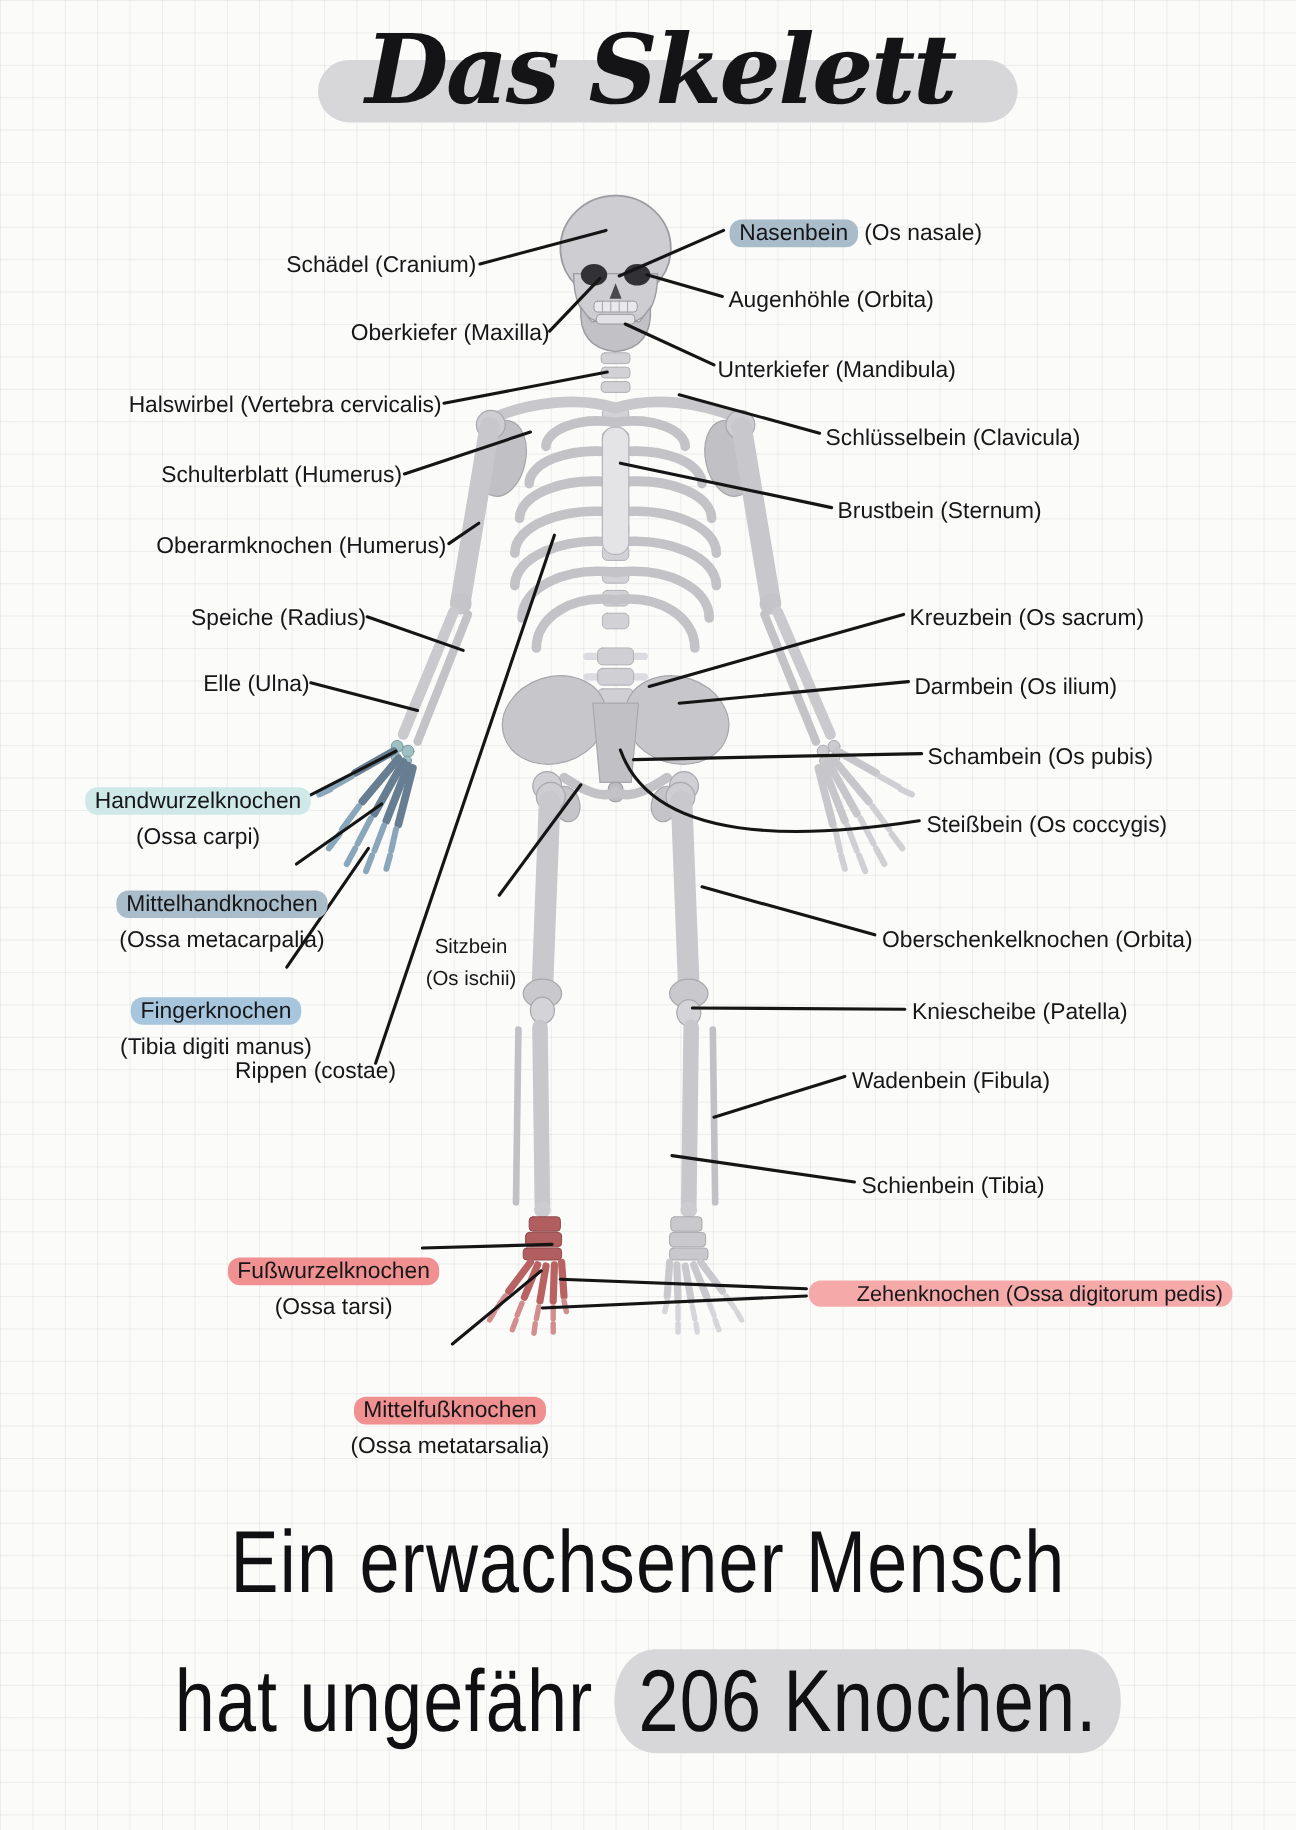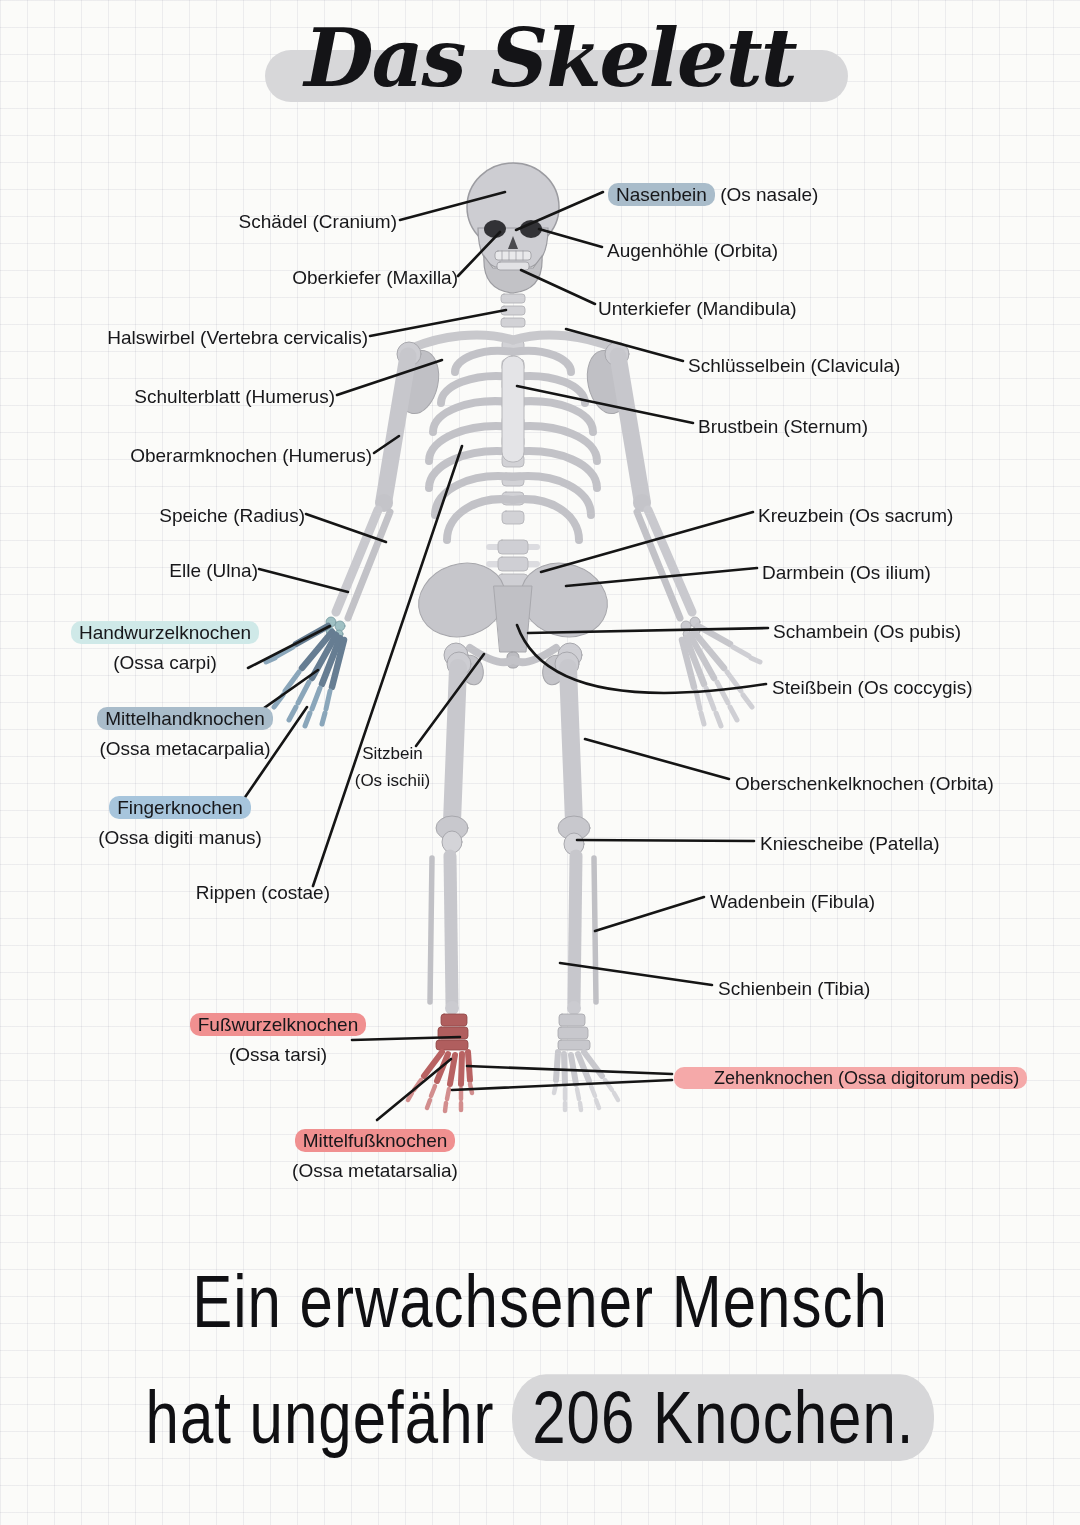--- a/index.html
+++ b/index.html
@@ -18,21 +18,21 @@
   .title-pill{left:265px;top:50px;width:583px;height:52px;border-radius:26px;}
   .title-text{
     left:250px;top:18px;width:600px;text-align:center;
     font-family:"DejaVu Serif", serif;font-style:italic;font-weight:700;
     font-size:80px;line-height:1;color:#141417;letter-spacing:-2px;
   }
   
   .lbl{position:absolute;font-size:19px;line-height:30px;white-space:nowrap;color:#17171a;}
   .lbl.small{font-size:17px;line-height:27px;text-align:center;}
   .hl{border-radius:10px;padding:1px 8px;}
-  .ctr{text-align:center;white-space:normal;}
+  .ctr{text-align:center;white-space:normal;margin-top:35px;}
   .rgt{text-align:right;}
   
   .footer-line{
     left:0;width:1080px;text-align:center;
     font-size:60px;line-height:1.1;color:#101013;letter-spacing:1px;
     transform:scaleY(1.22);transform-origin:center top;
   }
   .footer-hl{border-radius:34px;padding:2px 20px;}
   svg{position:absolute;left:0;top:0;}
 </style>
@@ -319,21 +319,21 @@
 <div class="lbl ctr" style="left:70px;top:618px;width:190px">
   <div><span class="hl" style="background-color: rgb(207, 233, 232);">Handwurzelknochen</span></div>
   <div>(Ossa carpi)</div>
 </div>
 <div class="lbl ctr" style="left:85px;top:704px;width:200px">
   <div><span class="hl" style="background-color: rgb(169, 188, 202);">Mittelhandknochen</span></div>
   <div>(Ossa metacarpalia)</div>
 </div>
 <div class="lbl ctr" style="left:85px;top:793px;width:190px">
   <div><span class="hl" style="background-color: rgb(167, 197, 220);">Fingerknochen</span></div>
-  <div>(Ossa digiti manus)</div>
+  <div>(Tibia digiti manus)</div>
 </div>
 
 <div class="lbl rgt" style="right:750px;top:878px"><span>Rippen</span> <span>(costae)</span></div>
 
 <div class="lbl ctr small" style="left:335px;top:740px;width:115px">
   <div>Sitzbein</div>
   <div>(Os ischii)</div>
 </div>
 
 <div class="lbl ctr" style="left:178px;top:1010px;width:200px">

